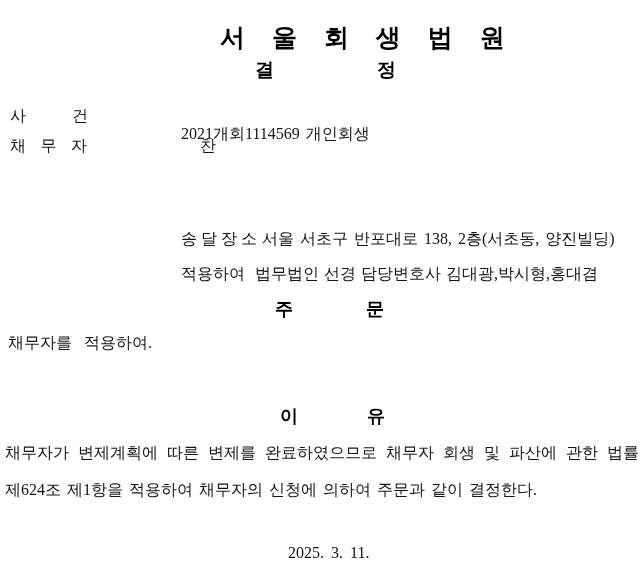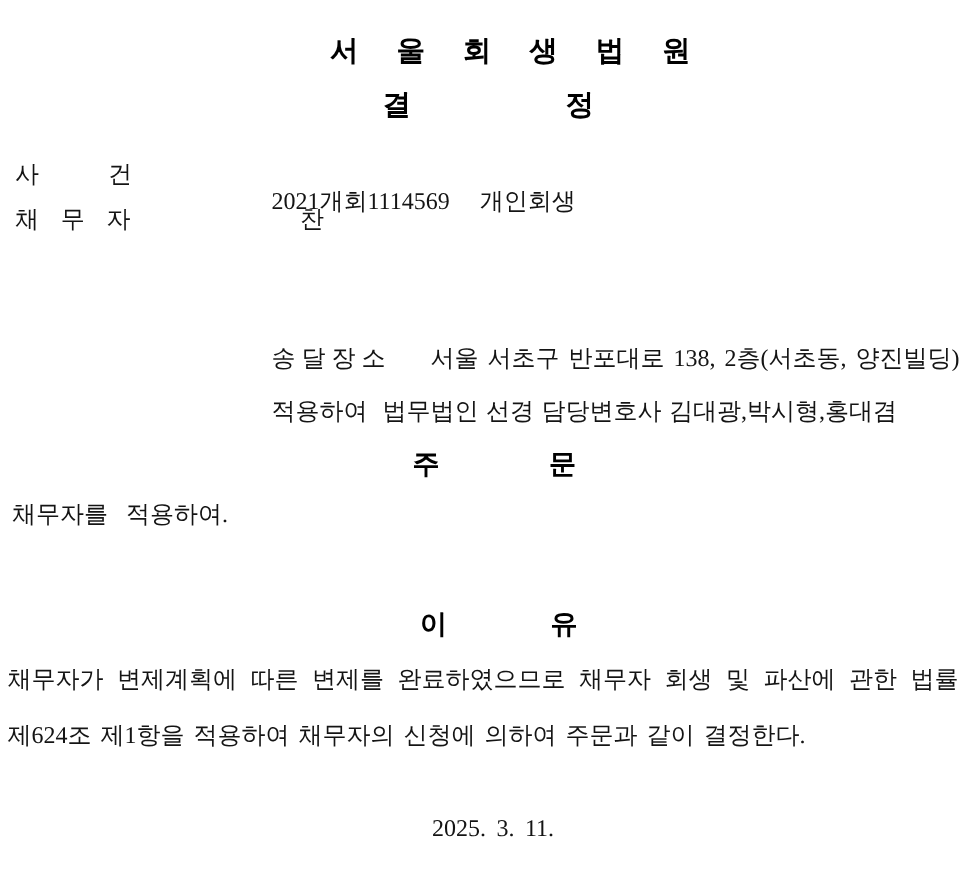--- a/index.html
+++ b/index.html
@@ -14,21 +14,21 @@
     overflow: hidden;
   }
   .abs { position: absolute; }
   .heading {
     font-family: "Liberation Sans", "DejaVu Sans", sans-serif;
     font-weight: bold;
     color: #000000;
   }
   .court-title {
     top: 21px; left: 220px;
-    font-size: 19px;
+    font-size: 25px;
     letter-spacing: 10px;
     white-space: pre;
   }
   .decision-heading {
     top: 57px; left: 255px;
     display: flex; column-gap: 103px;
     font-size: 19px;
   }
   .order-heading {
     top: 297px; left: 275px;
@@ -38,29 +38,29 @@
   .reason-heading {
     top: 404px; left: 280px;
     display: flex; column-gap: 69px;
     font-size: 18px;
   }
   .case-row-label {
     top: 106px; left: 10px; width: 78px;
     display: flex; justify-content: space-between;
   }
   .case-row-value { top: 106px; left: 165px; white-space: pre; }
-  .case-type { margin-left: 20px; }
+  .case-type { margin-left: 6px; }
   .debtor-row-label {
     top: 136px; left: 10px; width: 77px;
     display: flex; justify-content: space-between;
   }
   .debtor-name { top: 136px; left: 200px; }
   .address-row { top: 211px; left: 165px; white-space: pre; }
   .address-label { letter-spacing: 4px; }
-  .address-value { margin-left: 26px; word-spacing: 2px; text-align: center; }
+  .address-value { margin-left: 1px; word-spacing: 2px; text-align: center; }
   .attorney-row { top: 246px; left: 165px; white-space: pre; }
   .attorney-value { margin-left: 10px; word-spacing: 1px; text-align: center; }
   .order-text { top: 333px; left: 8px; word-spacing: 8px; }
   .reason-line1 {
     top: 443px; left: 5px; width: 634px;
     text-align: justify;
     text-align-last: justify;
   }
   .reason-line2 { top: 480px; left: 5px; word-spacing: 2px; }
   .date-line { top: 544px; left: 288px; word-spacing: 3px; }

